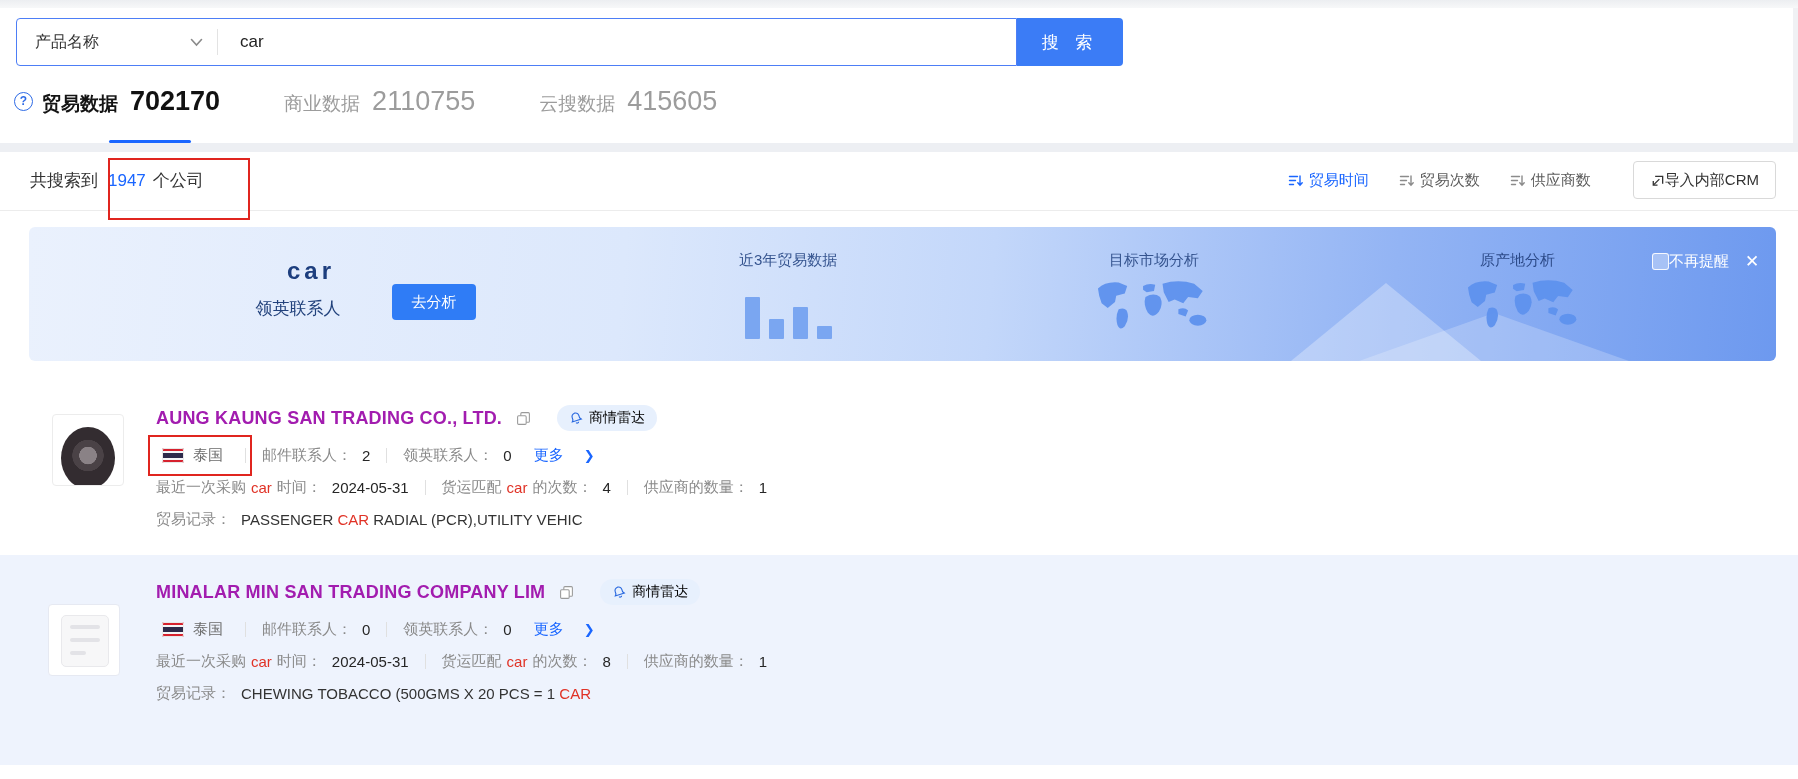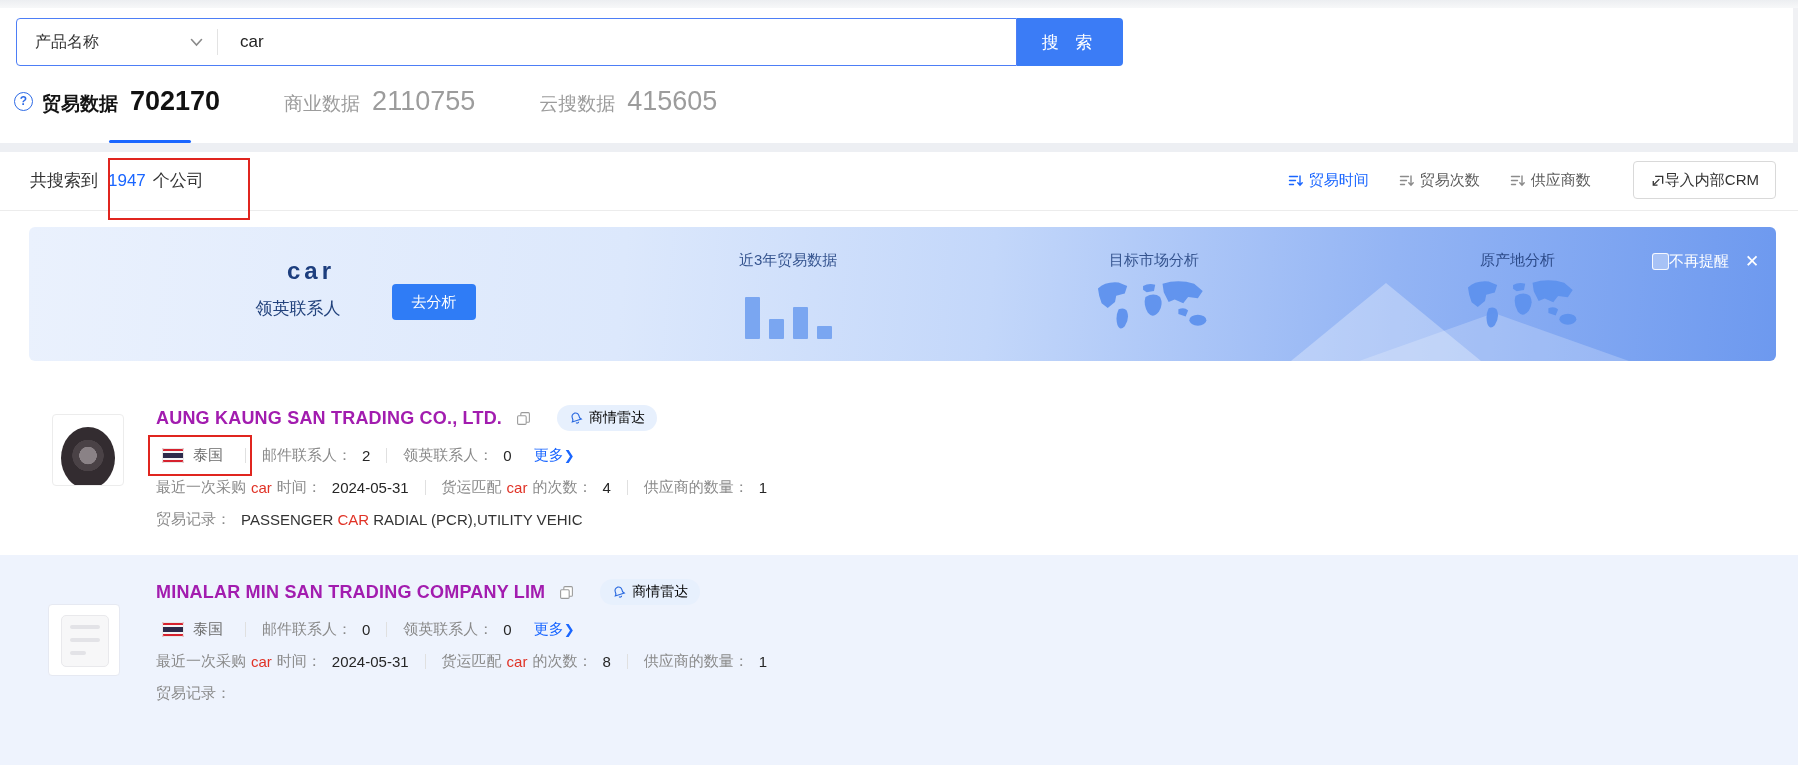--- a/index.html
+++ b/index.html
@@ -100,21 +100,21 @@
   .badge svg{transform:rotate(-18deg);}
   .row{display:flex;align-items:center;font-size:15px;color:#8a8a8a;margin-top:15px;}
   .row .val{color:#262626;margin-left:10px;font-weight:500;}
   .sep{width:1px;height:15px;background:#e0e0e0;margin:0 16px;}
   .country-wrap{position:relative;display:flex;align-items:center;gap:9px;padding:0 6px;}
   .flag-th{width:22px;height:15px;border-radius:2px;
         background:linear-gradient(180deg,#d6212e 0 17%,#f4f5f7 17% 34%,#2d2a4a 34% 67%,#f4f5f7 67% 83%,#d6212e 83% 100%);
         box-shadow:0 0 0 1px #e8e8e8 inset;}
   .country{color:#6b6b6b;}
   .redbox2{position:absolute;left:-8px;top:-11px;width:100px;height:37px;border:2px solid #e0251f;pointer-events:none;}
-  .more{display:flex;align-items:center;gap:0;color:#1a66ff;margin-left:22px;cursor:pointer;}
+  .more{display:flex;align-items:center;gap:20px;color:#1a66ff;margin-left:22px;cursor:pointer;}
   .more b{font-weight:700;font-size:13px;}
   .kw-red{color:#e03226;margin:0 5px;}
   .rec-red{color:#e03226;}
   .rec-text,.intro-text{color:#333;margin-left:10px;}
   .listing .row.tight{margin-top:13px;}
 </style>
 </head>
 <body>
 
 <div class="page">
@@ -355,17 +355,18 @@
         <span>货运匹配</span>
         <span class="kw-red">car</span>
         <span>的次数：</span>
         <span class="val">8</span>
         <span class="sep"></span>
         <span>供应商的数量：</span>
         <span class="val">1</span>
       </div>
       <div class="row tight">
         <span>贸易记录：</span>
+        <span class="rec-text"><span>CHEWING TOBACCO (500GMS X 20 PCS = 1 </span><span class="rec-red">CAR</span><span></span></span>
       </div>
     </div>
 
   </div>
 </div>
 
 </body></html>

